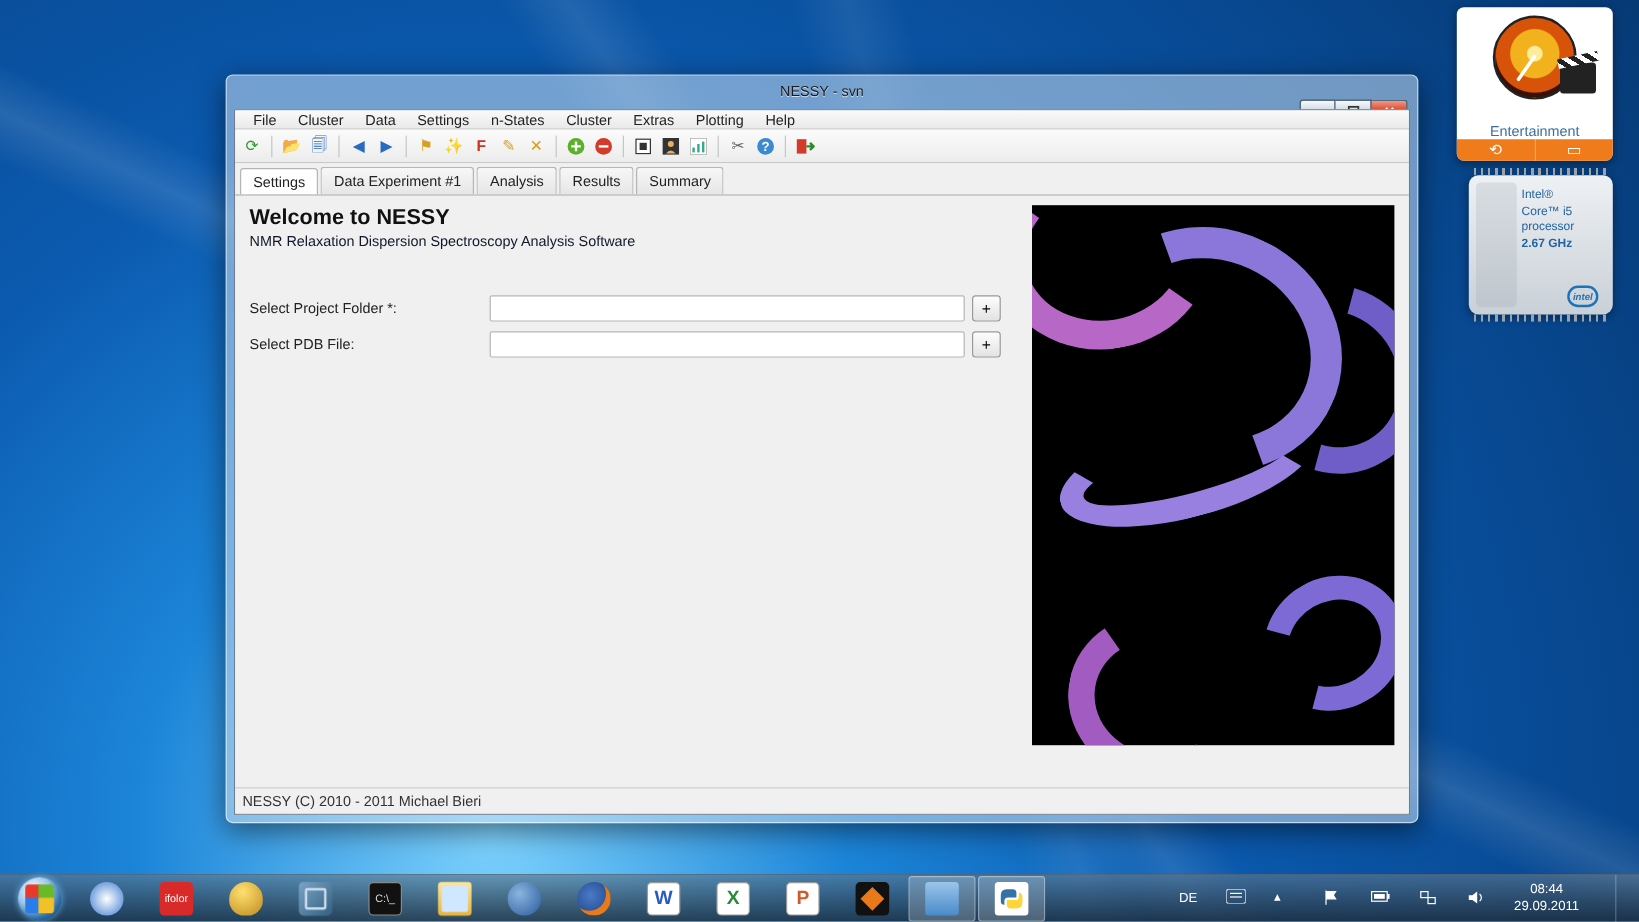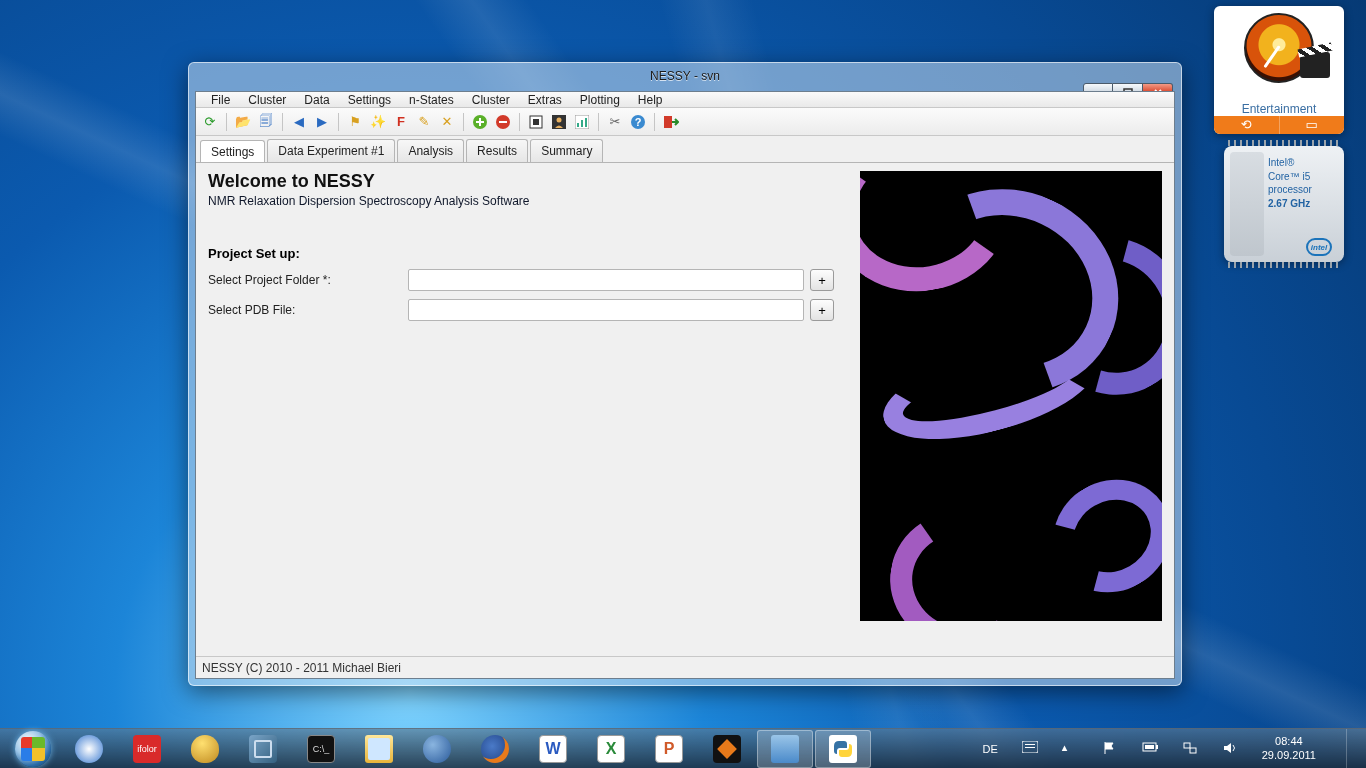--- a/index.html
+++ b/index.html
@@ -227,21 +227,20 @@
       <div class="tab">Analysis</div>
       <div class="tab">Results</div>
       <div class="tab">Summary</div>
     </div>
 
     <div class="tabcontent">
       <div class="left">
         <div class="welcome">Welcome to NESSY</div>
         <div class="sub">NMR Relaxation Dispersion Spectroscopy Analysis Software</div>
         <div class="section">
-          <h3>Project Set up:</h3>
           <div class="frow">
             <label>Select Project Folder *:</label>
             <input type="text" value="" style="">
             <button>+</button>
           </div>
           <div class="frow">
             <label>Select PDB File:</label>
             <input type="text" value="" style="">
             <button>+</button>
           </div>

